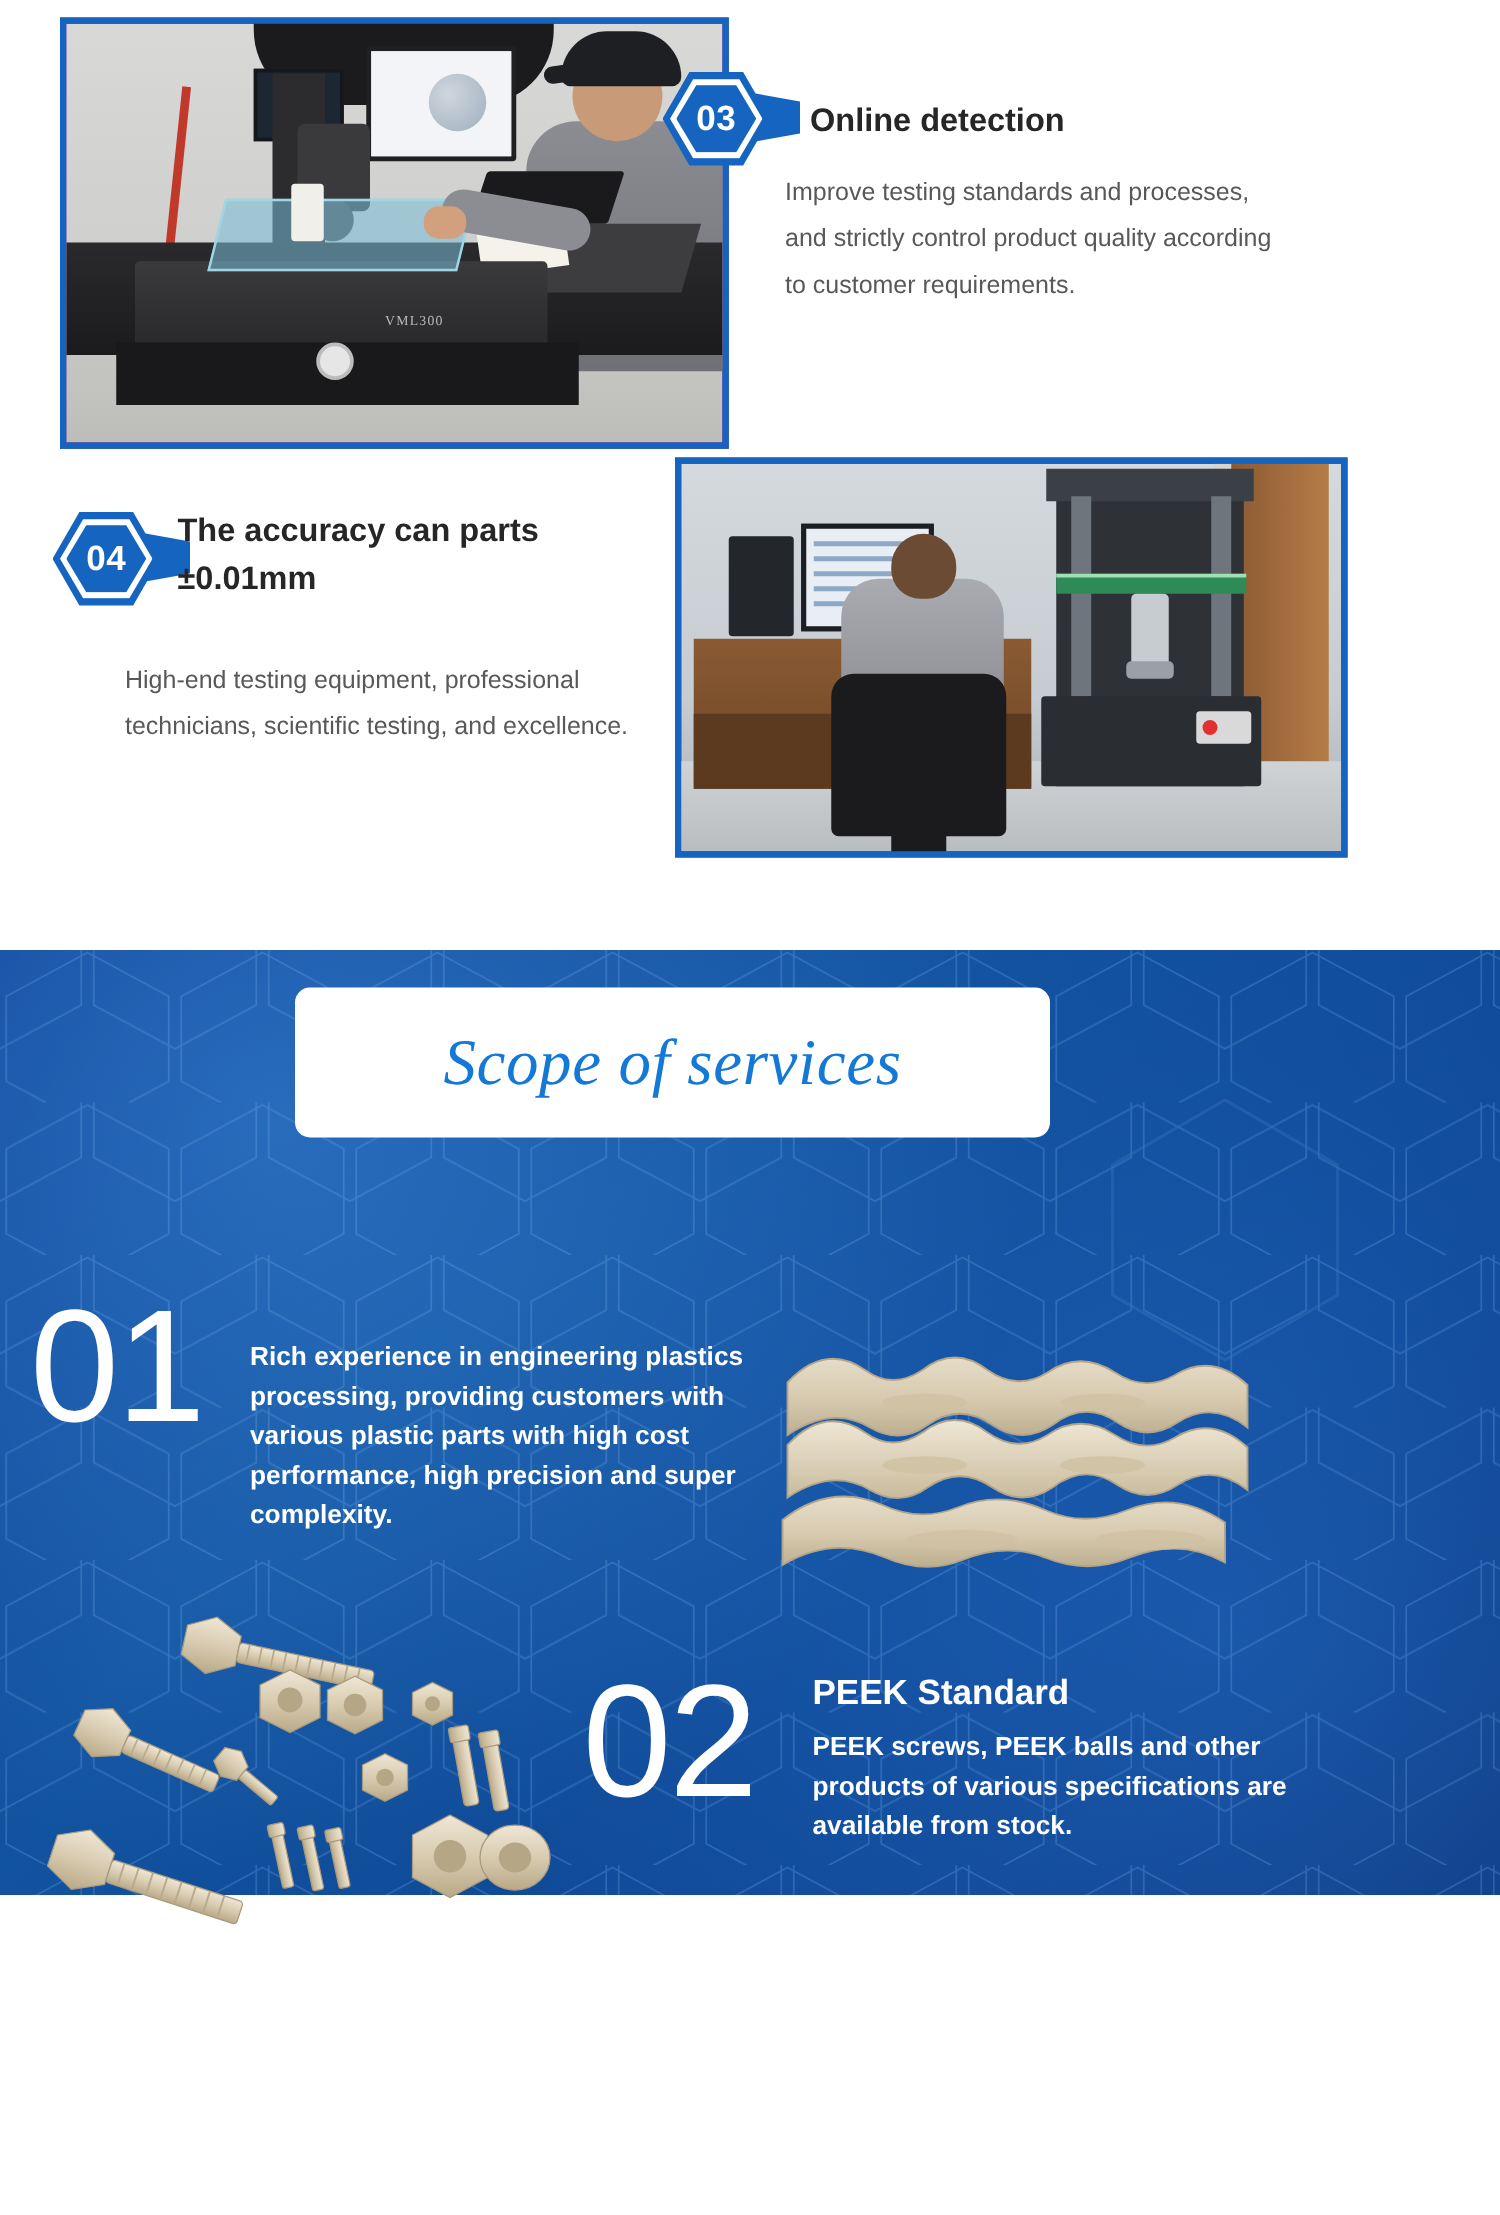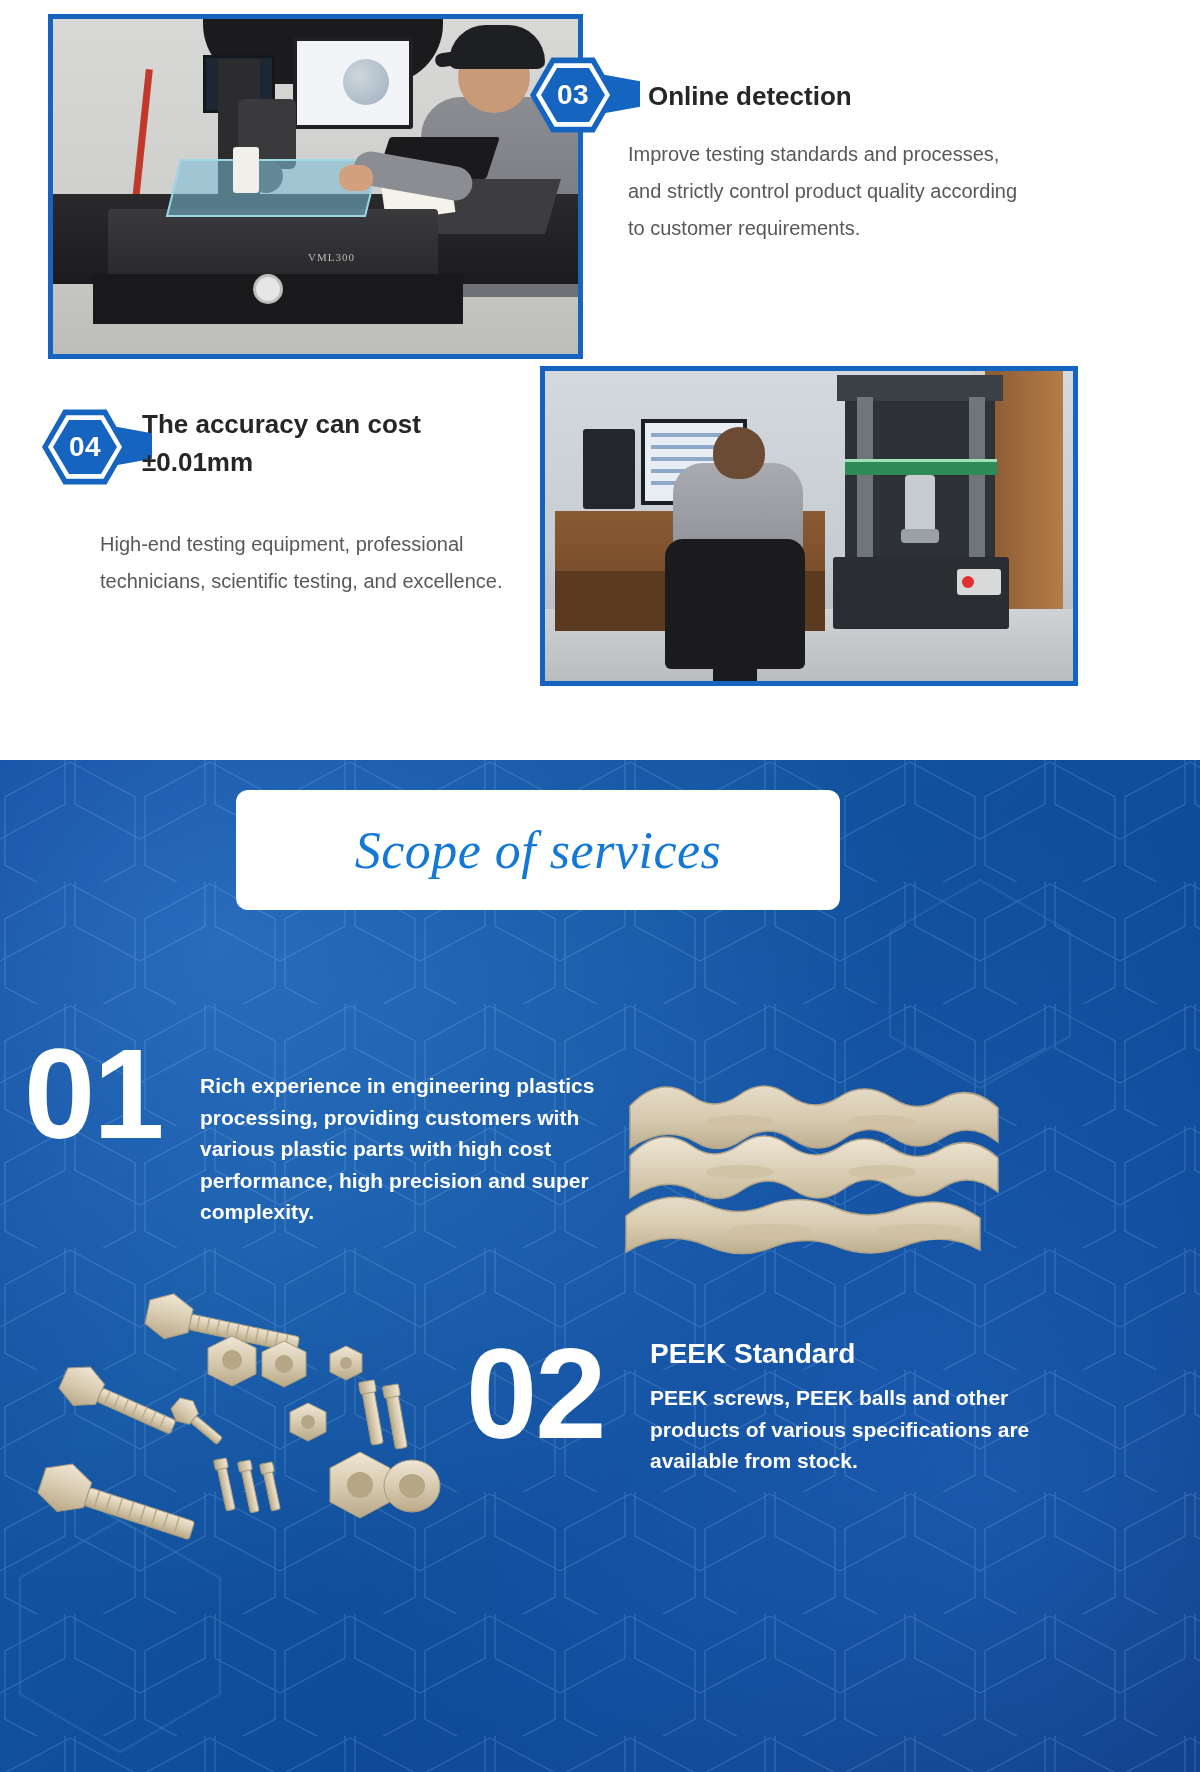--- a/index.html
+++ b/index.html
@@ -301,21 +301,21 @@
   
   #badge-04 { left: 42px; top: 408px; }
   #tail-04  { left: 112px; top: 426px; clip-path: polygon(0 0, 100% 18%, 100% 82%, 0 100%); }
   #title-04 { left: 142px; top: 406px; width: 380px; }
   #body-04  { left: 100px; top: 506px; width: 430px; margin-top: 20px; }
 
   
   .blue-section {
     position: absolute;
     left: 0; top: 760px;
-    width: 1200px; height: 1012px;
+    width: 1200px; height: 756px;
     background:
       radial-gradient(circle at 18% 18%, rgba(70,150,230,0.45) 0%, rgba(70,150,230,0) 52%),
       radial-gradient(circle at 82% 72%, rgba(40,110,200,0.5) 0%, rgba(40,110,200,0) 55%),
       linear-gradient(135deg,#0d3f94 0%,#12539f 35%,#0e4795 70%,#0a3478 100%);
     overflow: hidden;
   }
   .hex-pattern {
     position: absolute; inset: 0;
     opacity: 0.22;
     pointer-events: none;
@@ -334,21 +334,21 @@
     font-size: 52px;
     color: #1479d6;
     font-weight: normal;
     letter-spacing: 0.5px;
   }
 
   .big-num {
     position: absolute;
     color: #ffffff;
     font-size: 128px;
-    font-weight: bold;
+    font-weight: normal;
     line-height: 1;
     letter-spacing: -2px;
     text-align: right;
   }
   .item-title {
     position: absolute;
     color: #ffffff;
     font-size: 28px;
     font-weight: bold;
   }
@@ -459,21 +459,21 @@
       <div class="shadowbar"></div>
     </div>
 
     <div class="hex-tail" id="tail-04"></div>
     <div class="hex-badge" id="badge-04">
       <div class="hex-outer"></div>
       <div class="hex-inner"></div>
       <div class="hex-core"></div>
       <span class="hex-num">04</span>
     </div>
-    <div class="block-title" id="title-04">The accuracy can cost ±0.01mm</div>
+    <div class="block-title" id="title-04">The accuracy can parts ±0.01mm</div>
     <div class="block-body" id="body-04">High-end testing equipment, professional technicians, scientific testing, and excellence.</div>
   </div>
 
   <div class="blue-section">
     <svg class="hex-pattern" viewBox="0 0 1200 1012" preserveAspectRatio="none">
       <defs>
         <pattern id="hexpat" width="140" height="122" patternUnits="userSpaceOnUse">
           <polygon points="70,2 135,37 135,105 70,140 5,105 5,37" fill="none" stroke="#8fc4ff" stroke-width="1.4"></polygon>
           <polygon points="0,-59 65,-24 65,44 0,79 -65,44 -65,-24" fill="none" stroke="#8fc4ff" stroke-width="1.4"></polygon>
           <polygon points="140,-59 205,-24 205,44 140,79 75,44 75,-24" fill="none" stroke="#8fc4ff" stroke-width="1.4"></polygon>

